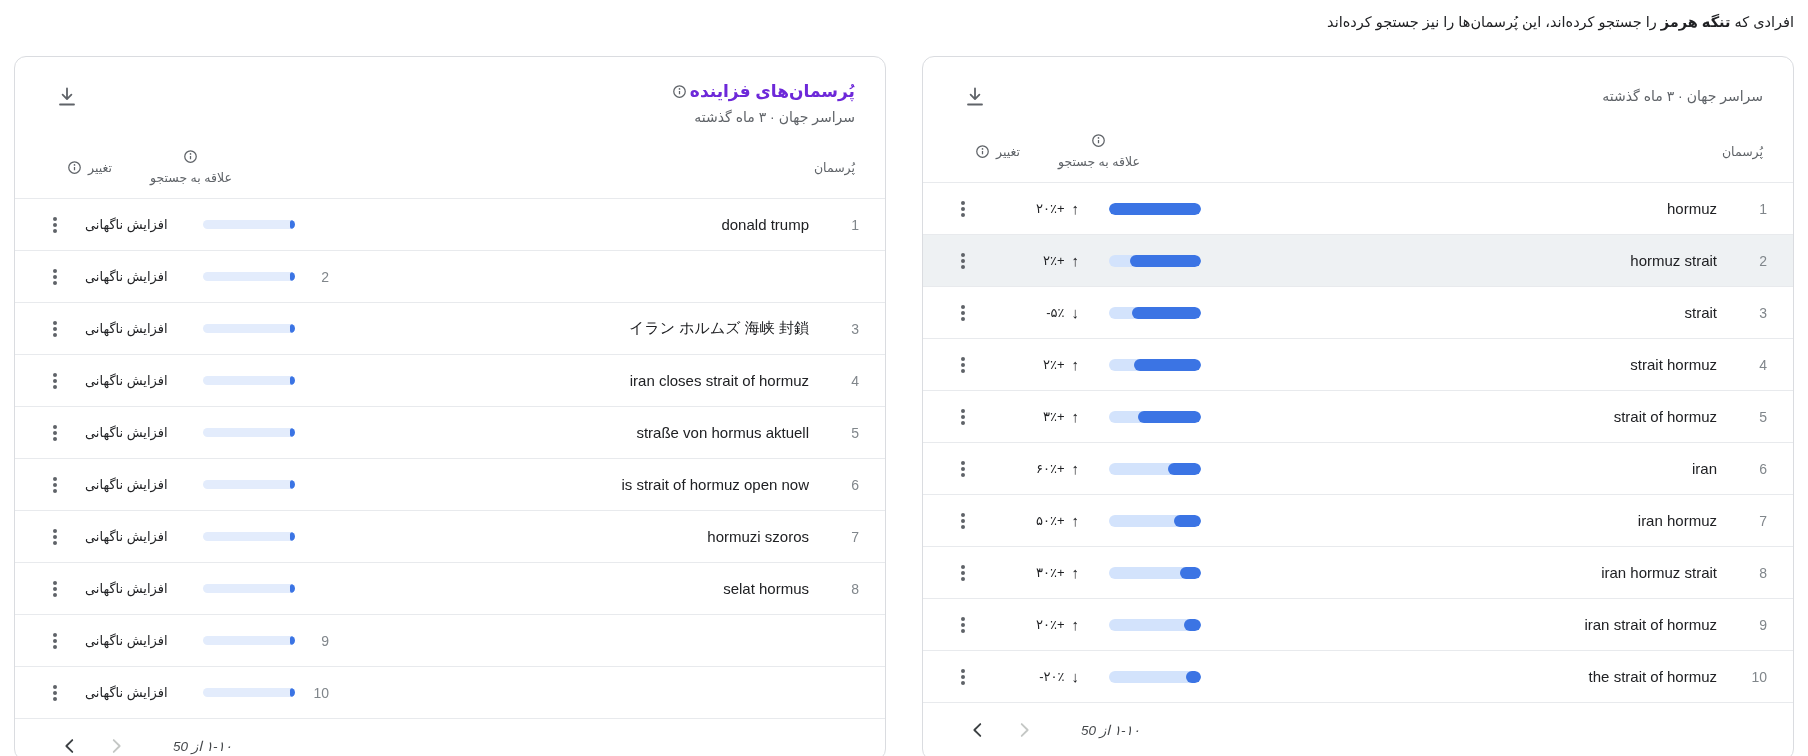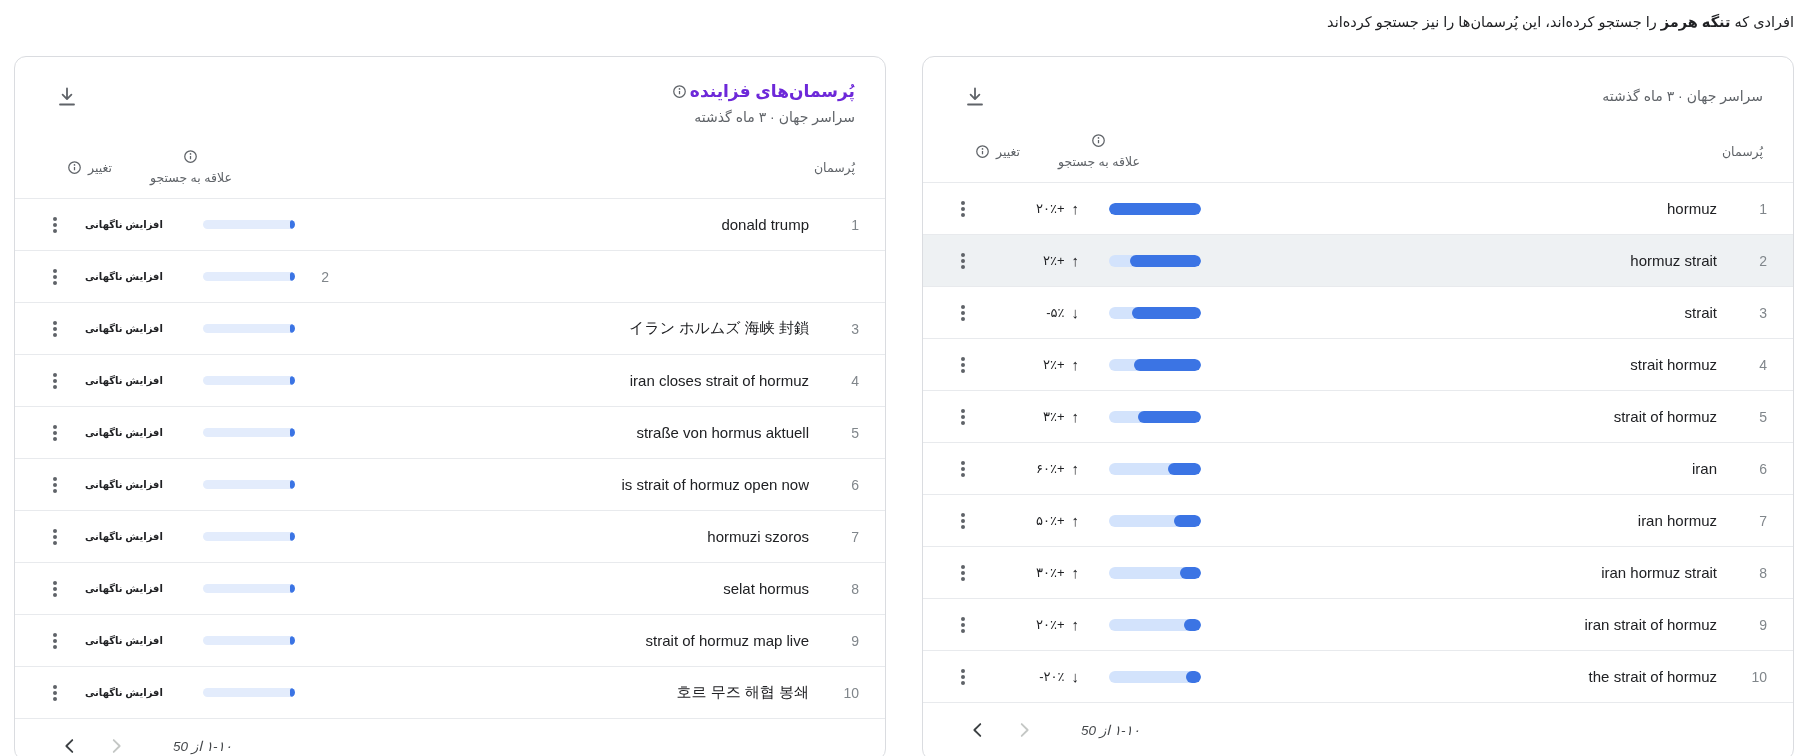--- a/index.html
+++ b/index.html
@@ -64,21 +64,21 @@
     box-shadow: 0 -6px 0 #5f6368, 0 6px 0 #5f6368;
   }
 
   .change {
     width: 86px; flex: 0 0 auto;
     display: flex; align-items: center; justify-content: flex-end; gap: 7px;
     font-size: 13px; color: #202124;
   }
   .num { direction: ltr; unicode-bidi: bidi-override; letter-spacing: 0.3px; }
   .chg-arrow { font-size: 15px; line-height: 1; color: #202124; }
-  .breakout-label { font-size: 10px; color: #202124; white-space: nowrap; font-weight: bold; }
+  .breakout-label { font-size: 13px; color: #202124; white-space: nowrap; }
 
   .bar-wrap { width: 92px; flex: 0 0 auto; margin-left: 30px; }
   .bar-track {
     height: 12px; border-radius: 7px; background: var(--track, #d3e3fc);
     display: flex; justify-content: flex-end; overflow: hidden;
   }
   .bar-fill { height: 100%; border-radius: 7px; background: var(--accent, #3b74e4); }
 
   .rising .change { justify-content: flex-start; width: 104px; }
   .rising .bar-wrap { margin-left: 14px; }
@@ -506,37 +506,35 @@
     </div>
     <div class="change">
       <span class="chg-val breakout-label">افزایش ناگهانی</span>
 
     </div>
     <div class="bar-wrap">
       <div class="bar-track">
         <div class="bar-fill" style="width: 5%;"></div>
       </div>
     </div>
-    <div class="query">strait of hormuz map live</div>
     <div class="rank">9</div>
   </div>
           <div class="row">
     <div class="menu-btn">
       <span class="dots"></span>
     </div>
     <div class="change">
       <span class="chg-val breakout-label">افزایش ناگهانی</span>
 
     </div>
     <div class="bar-wrap">
       <div class="bar-track">
         <div class="bar-fill" style="width: 5%;"></div>
       </div>
     </div>
-    <div class="query">호르 무즈 해협 봉쇄</div>
     <div class="rank">10</div>
   </div>
         </div>
 
       <div class="pagination">
         <span class="page-btn">
           <svg width="22" height="22" viewBox="0 0 24 24" fill="none">
               <path d="M14.5 5.5 8 12l6.5 6.5" stroke="#3c4043" stroke-width="2" stroke-linecap="round" stroke-linejoin="round"></path>
             </svg>
         </span>

